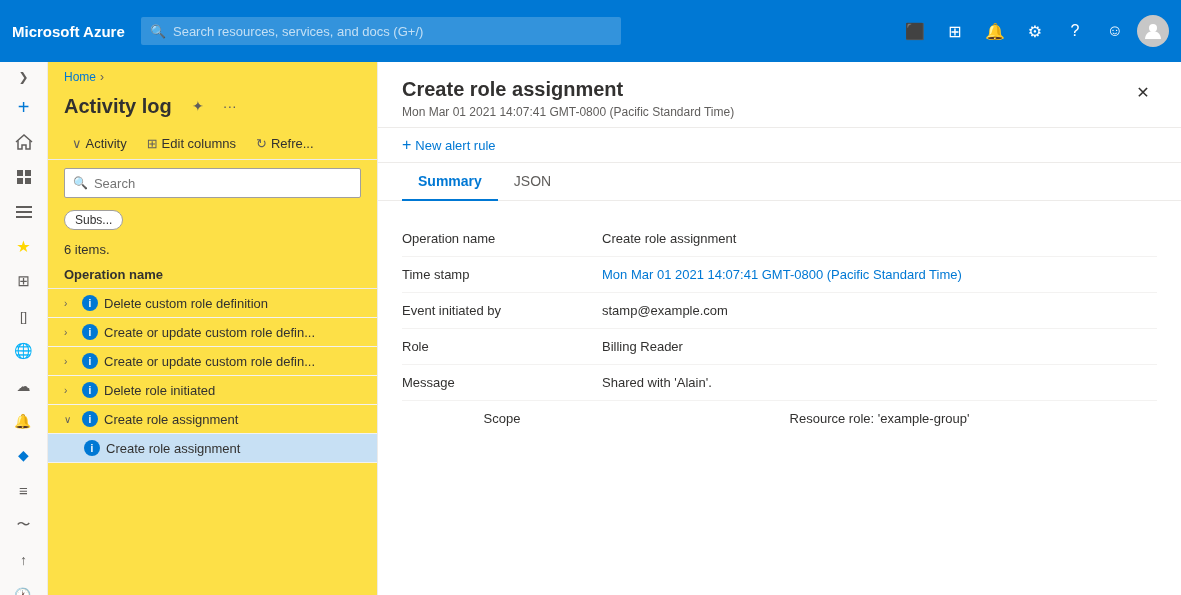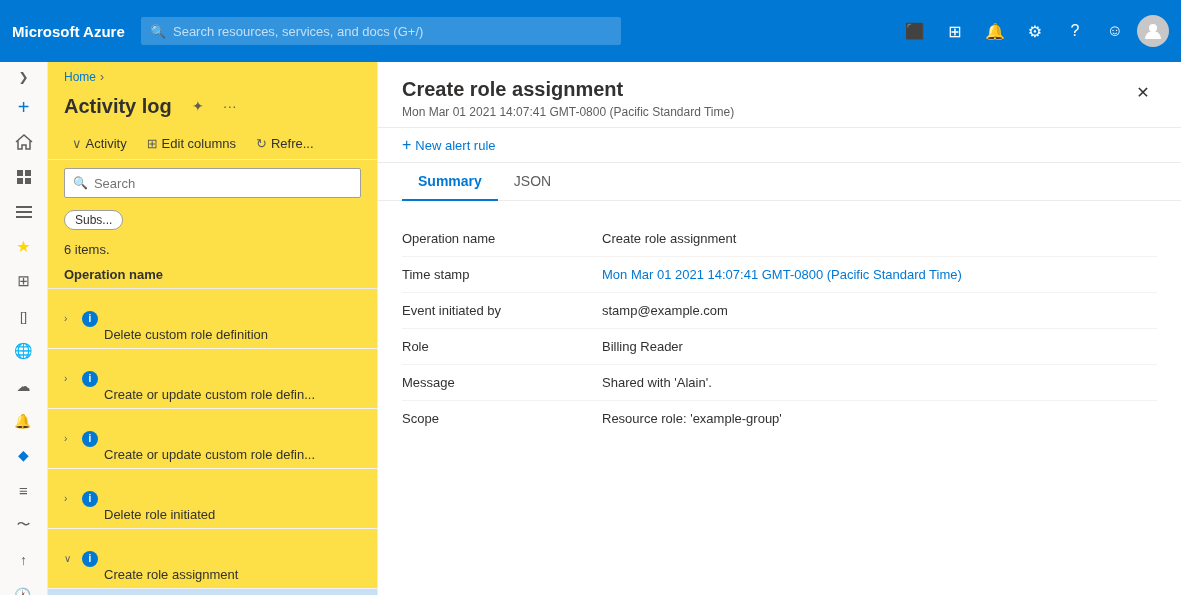--- a/index.html
+++ b/index.html
@@ -260,21 +260,20 @@
       color: white;
       font-size: 10px;
       font-weight: 600;
       flex-shrink: 0;
     }
     .item-text {
       flex: 1;
       white-space: nowrap;
       overflow: hidden;
       text-overflow: ellipsis;
-      margin-top: 32px;
     }
 
     
     .detail-panel {
       flex: 1;
       background: white;
       display: flex;
       flex-direction: column;
       overflow: hidden;
     }
@@ -360,20 +359,21 @@
       font-size: 13px;
     }
     .detail-table tr td.link-value {
       color: #0078d4;
     }
     .detail-table tr {
       border-bottom: 1px solid #f3f2f1;
     }
     .detail-table tr:last-child {
       border-bottom: none;
+      text-align: center;
     }
   </style>
 </head>
 <body>
 
 <div class="top-nav">
   <span class="top-nav-brand">Microsoft Azure</span>
   <div class="top-nav-search">
     <span style="color:rgba(255,255,255,0.8);font-size:13px;">🔍</span>
     <input type="text" placeholder="Search resources, services, and docs (G+/)" style="">

